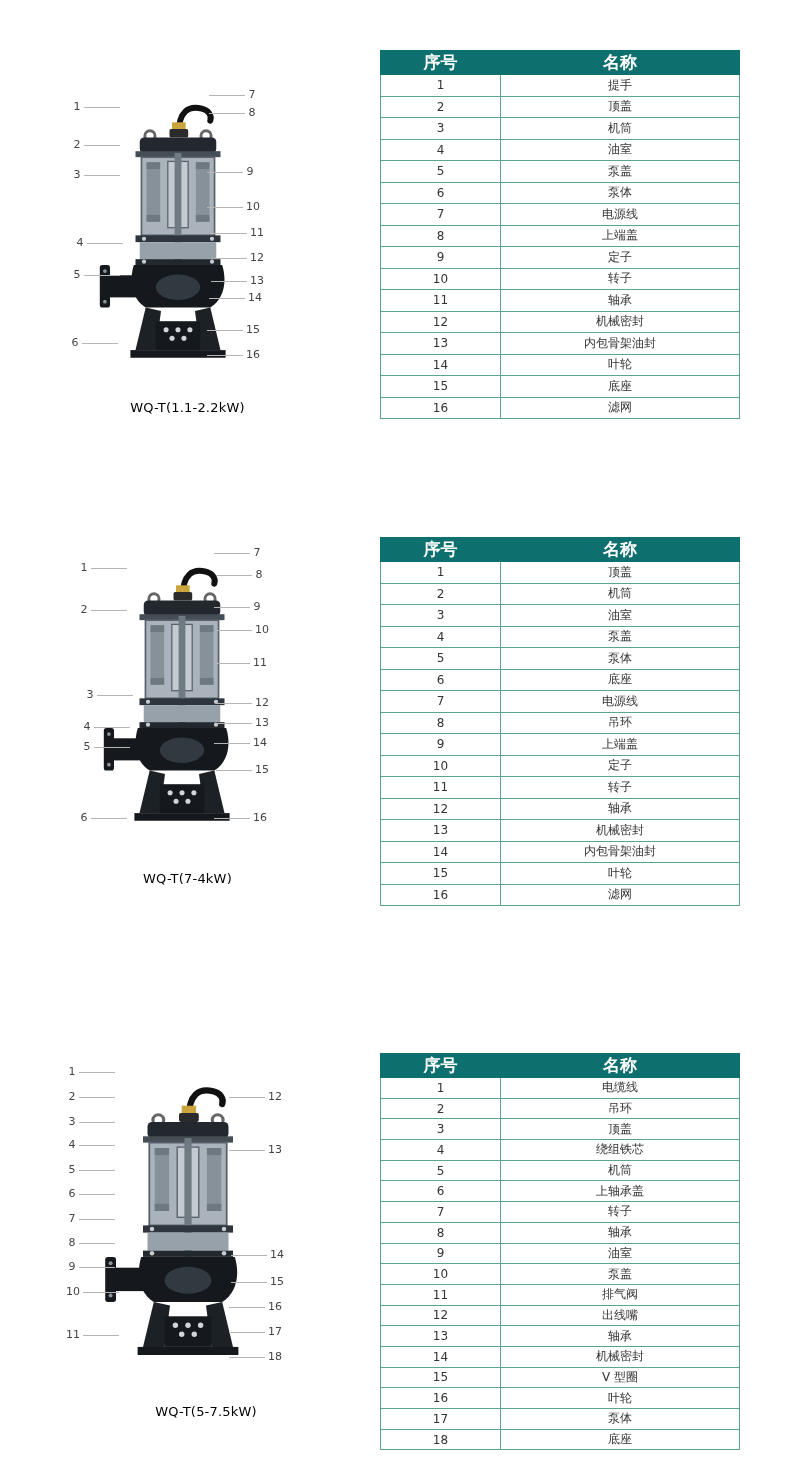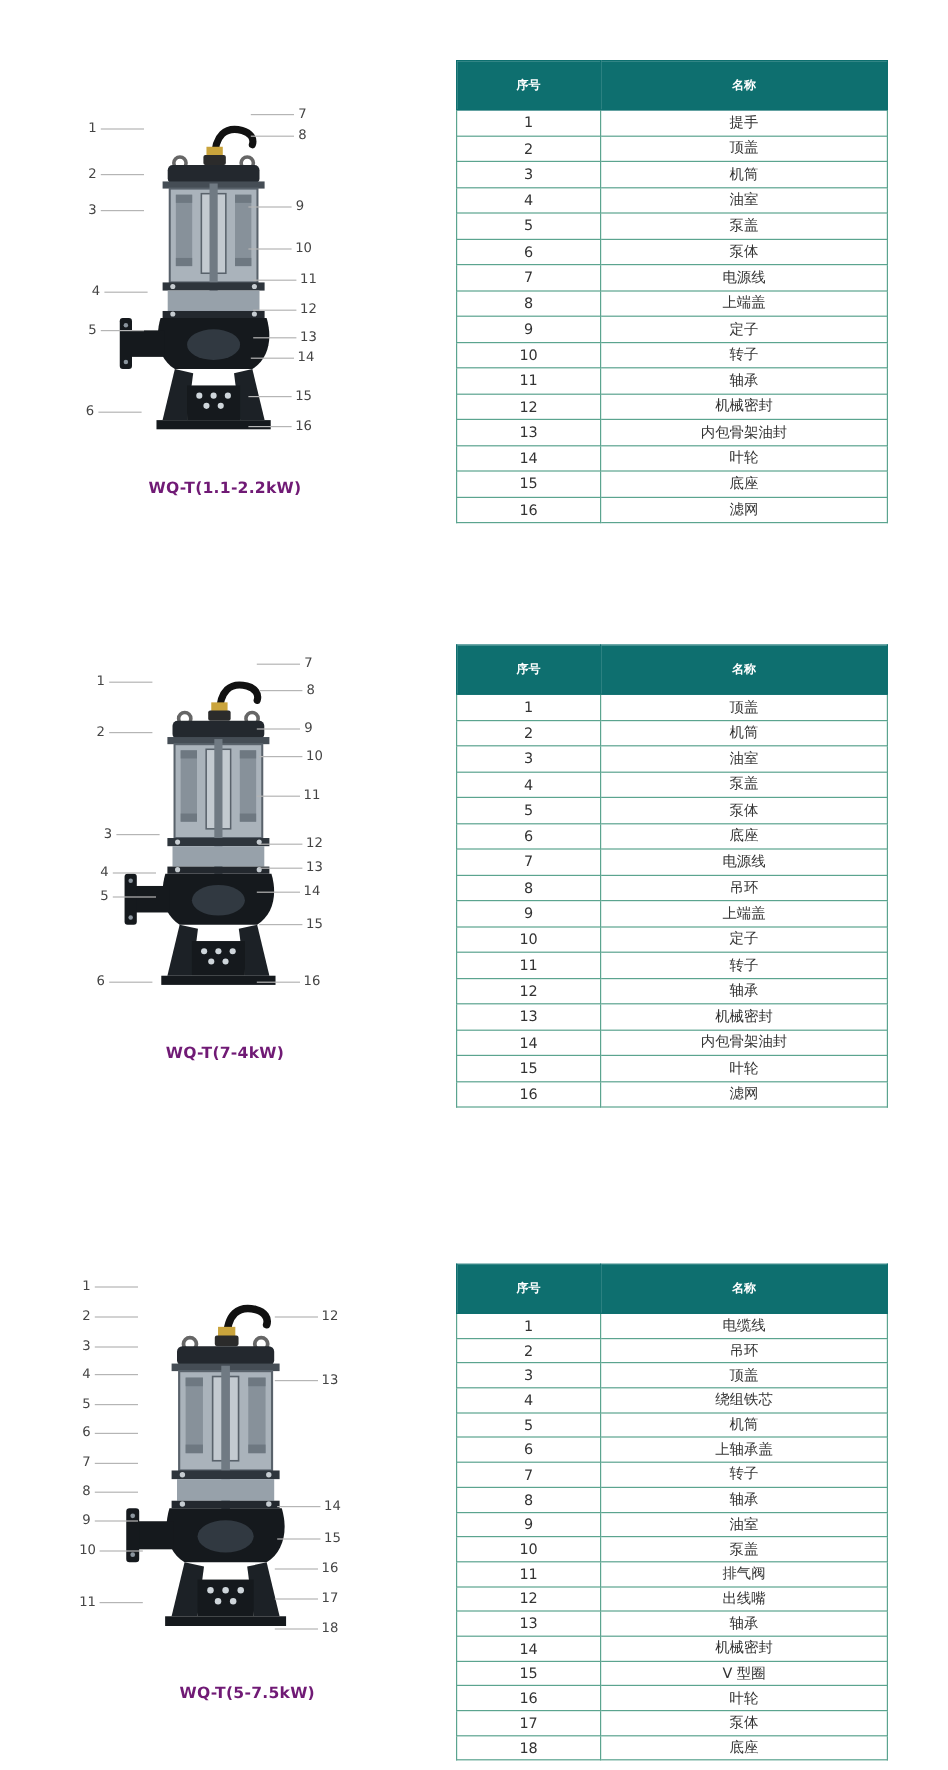--- a/index.html
+++ b/index.html
@@ -15,29 +15,29 @@
     position:absolute; font-size:11px; color:#444; line-height:14px;
     min-width:8px; text-align:center; z-index:2;
   }
   .callout::after {
     content:""; position:absolute; top:7px; width:36px; height:1px;
     background:var(--leader-line,#b5b5b5);
   }
   .callout.L::after { left:100%; margin-left:3px; }
   .callout.R::after { right:100%; margin-right:3px; }
 
-  .caption { position:absolute; text-align:center; font-size:13px; color:#701a75; letter-spacing:0.2px;font-weight:bold; }
+  .caption { position:absolute; text-align:center; font-size:13px; color:#000000; letter-spacing:0.2px; }
 
   .parts-table {
     position:absolute; width:360px; border-collapse:collapse; table-layout:fixed;
     font-size:12px; color:var(--text,#333);
   }
   .parts-table th {
     background:var(--header-bg,#0e6f6f); color:var(--header-text,#fff);
-    font-weight:bold; height:41px; font-size:10px;
+    font-weight:bold; height:23px; font-size:17px;
     border:1px solid var(--header-bg,#0e6f6f);
   }
   .parts-table td {
     border:1px solid var(--table-border,#5ba48f);
     text-align:center; height:21.5px; padding:0 4px;
   }
   .parts-table.rows18 td { height:20.7px; }
   .parts-table .c1 { width:120px; }
 </style>
 </head>

